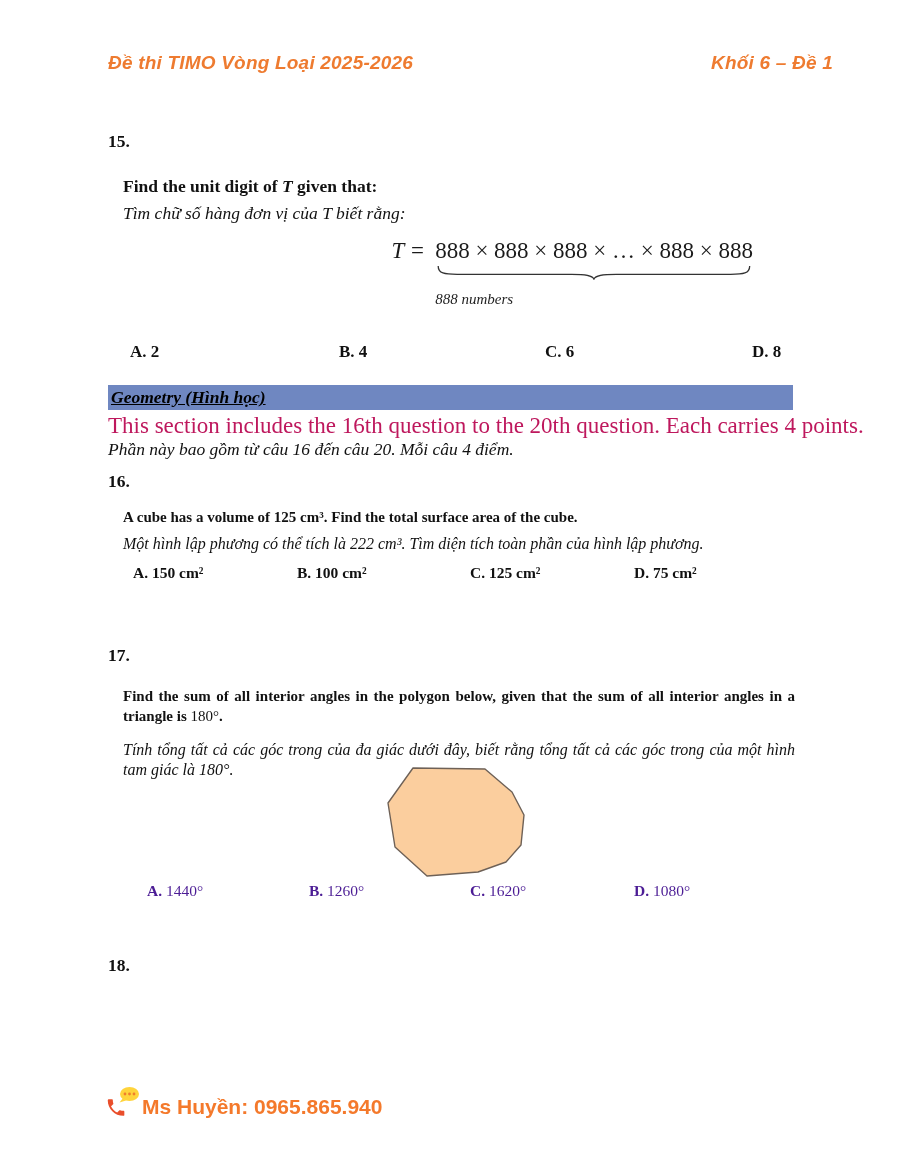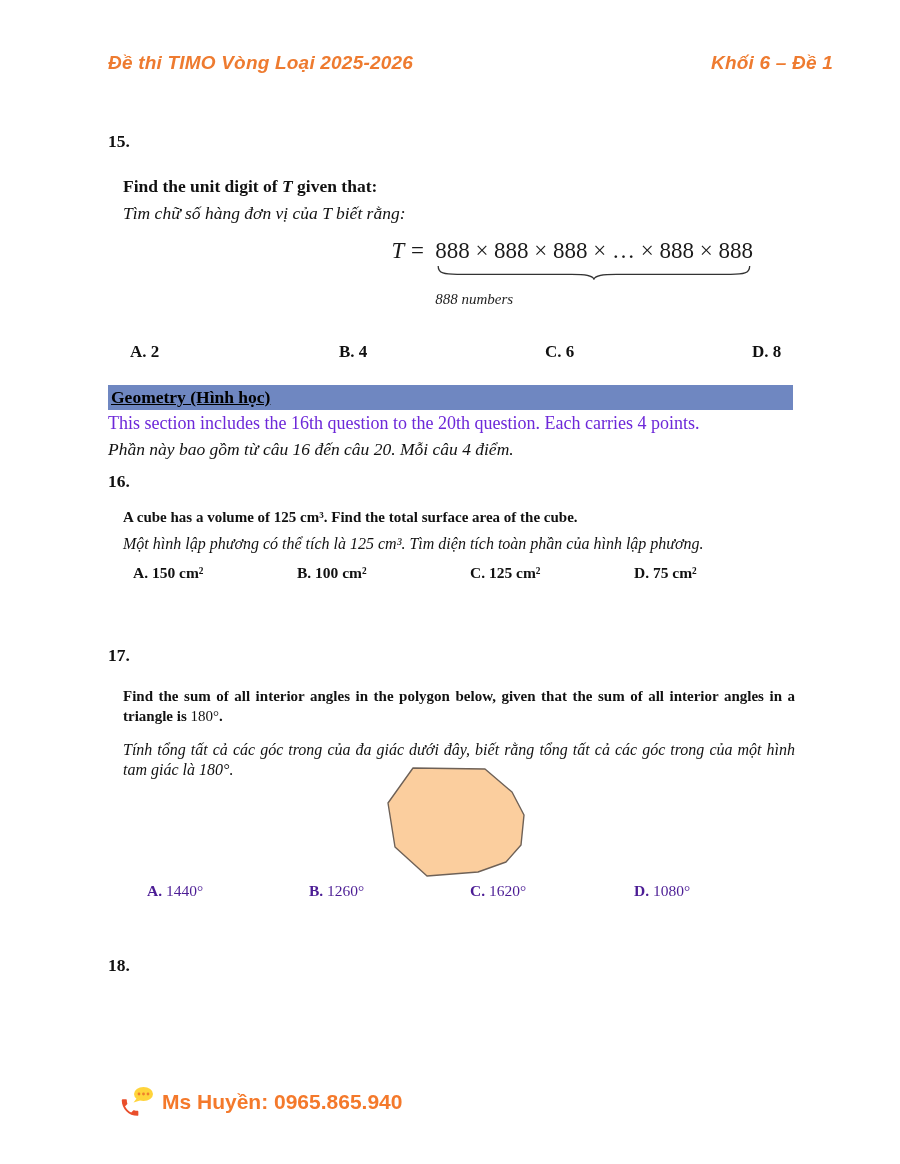--- a/index.html
+++ b/index.html
@@ -43,27 +43,27 @@
   .opt-mix .L{font-weight:bold;}
   .opt-mix{white-space:nowrap;font-size:15.5px;color:#4c1d95;font-weight:normal;}
   
   .section-bar{
     left:108px;top:385px;width:685px;height:25px;
     background:#6f87c1;
     display:flex;align-items:center;
   }
   .section-title{
     font-weight:bold;font-size:17.5px;color:#000;
-    text-decoration:underline;padding-left:3px;
+    text-decoration:underline;padding-left:3px;font-style:italic;
   }
-  .desc-en{font-size:18px;color:#6d28d9;}
+  .desc-en{font-size:23px;color:#be185d;}
   .desc-vi{font-style:italic;font-size:17.5px;color:#111;}
   
   .footer{
-    left:118px;top:1086px;display:flex;align-items:center;gap:6px;
+    left:104px;top:1086px;display:flex;align-items:flex-end;
   }
   .footer-text{
     font-family:"Liberation Sans","DejaVu Sans",sans-serif;
     font-weight:bold;font-size:21px;color:#f4792b;line-height:1;
     padding-bottom:3px;
   }
 </style>
 </head>
 <body>
 
@@ -99,21 +99,21 @@
   </div>
 
   <div class="abs section-bar">
     <span class="section-title">Geometry (Hình học)</span>
   </div>
   <div class="abs desc-en" style="left:108px;top:413px;">This section includes the 16th question to the 20th question. Each carries 4 points.</div>
   <div class="abs desc-vi" style="left:108px;top:439px;">Phần này bao gồm từ câu 16 đến câu 20. Mỗi câu 4 điểm.</div>
 
   <div class="abs qnum" style="left:108px;top:471px;">16.</div>
   <div class="abs q-en-sm" style="left:123px;top:509px;">A cube has a volume of 125 cm³. Find the total surface area of the cube.</div>
-  <div class="abs q-vi-sm" style="left:123px;top:535px;">Một hình lập phương có thể tích là 125 cm³. Tìm diện tích toàn phần của hình lập phương.</div>
+  <div class="abs q-vi-sm" style="left:123px;top:535px;">Một hình lập phương có thể tích là 222 cm³. Tìm diện tích toàn phần của hình lập phương.</div>
 
   <div class="abs" style="left:108px;top:564px;width:685px;height:22px;">
     <span class="abs opt-sm" style="left:25px;"><span>A.</span> <span>150 cm²</span></span>
     <span class="abs opt-sm" style="left:189px;"><span>B.</span> <span>100 cm²</span></span>
     <span class="abs opt-sm" style="left:362px;"><span>C.</span> <span>125 cm²</span></span>
     <span class="abs opt-sm" style="left:526px;"><span>D.</span> <span>75 cm²</span></span>
   </div>
 
   <div class="abs qnum" style="left:108px;top:645px;">17.</div>
 

